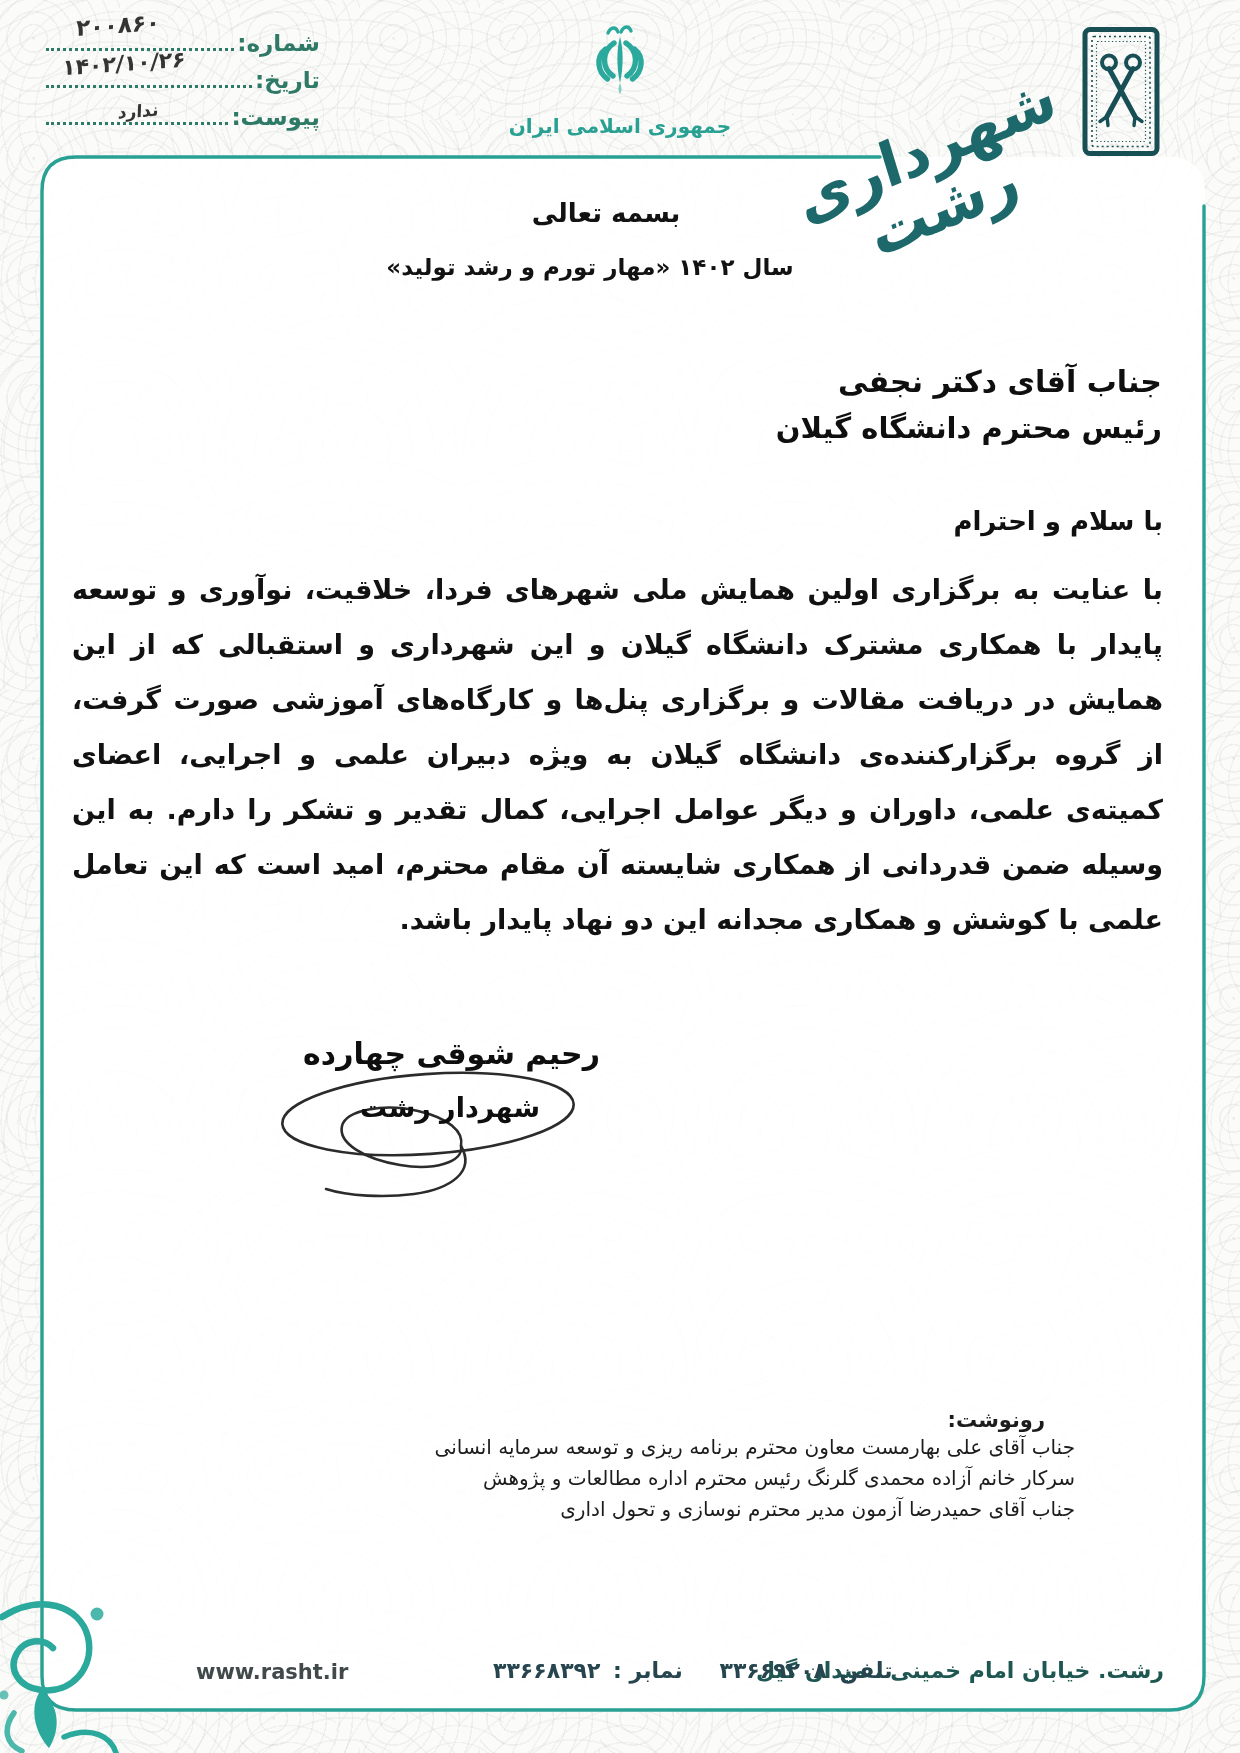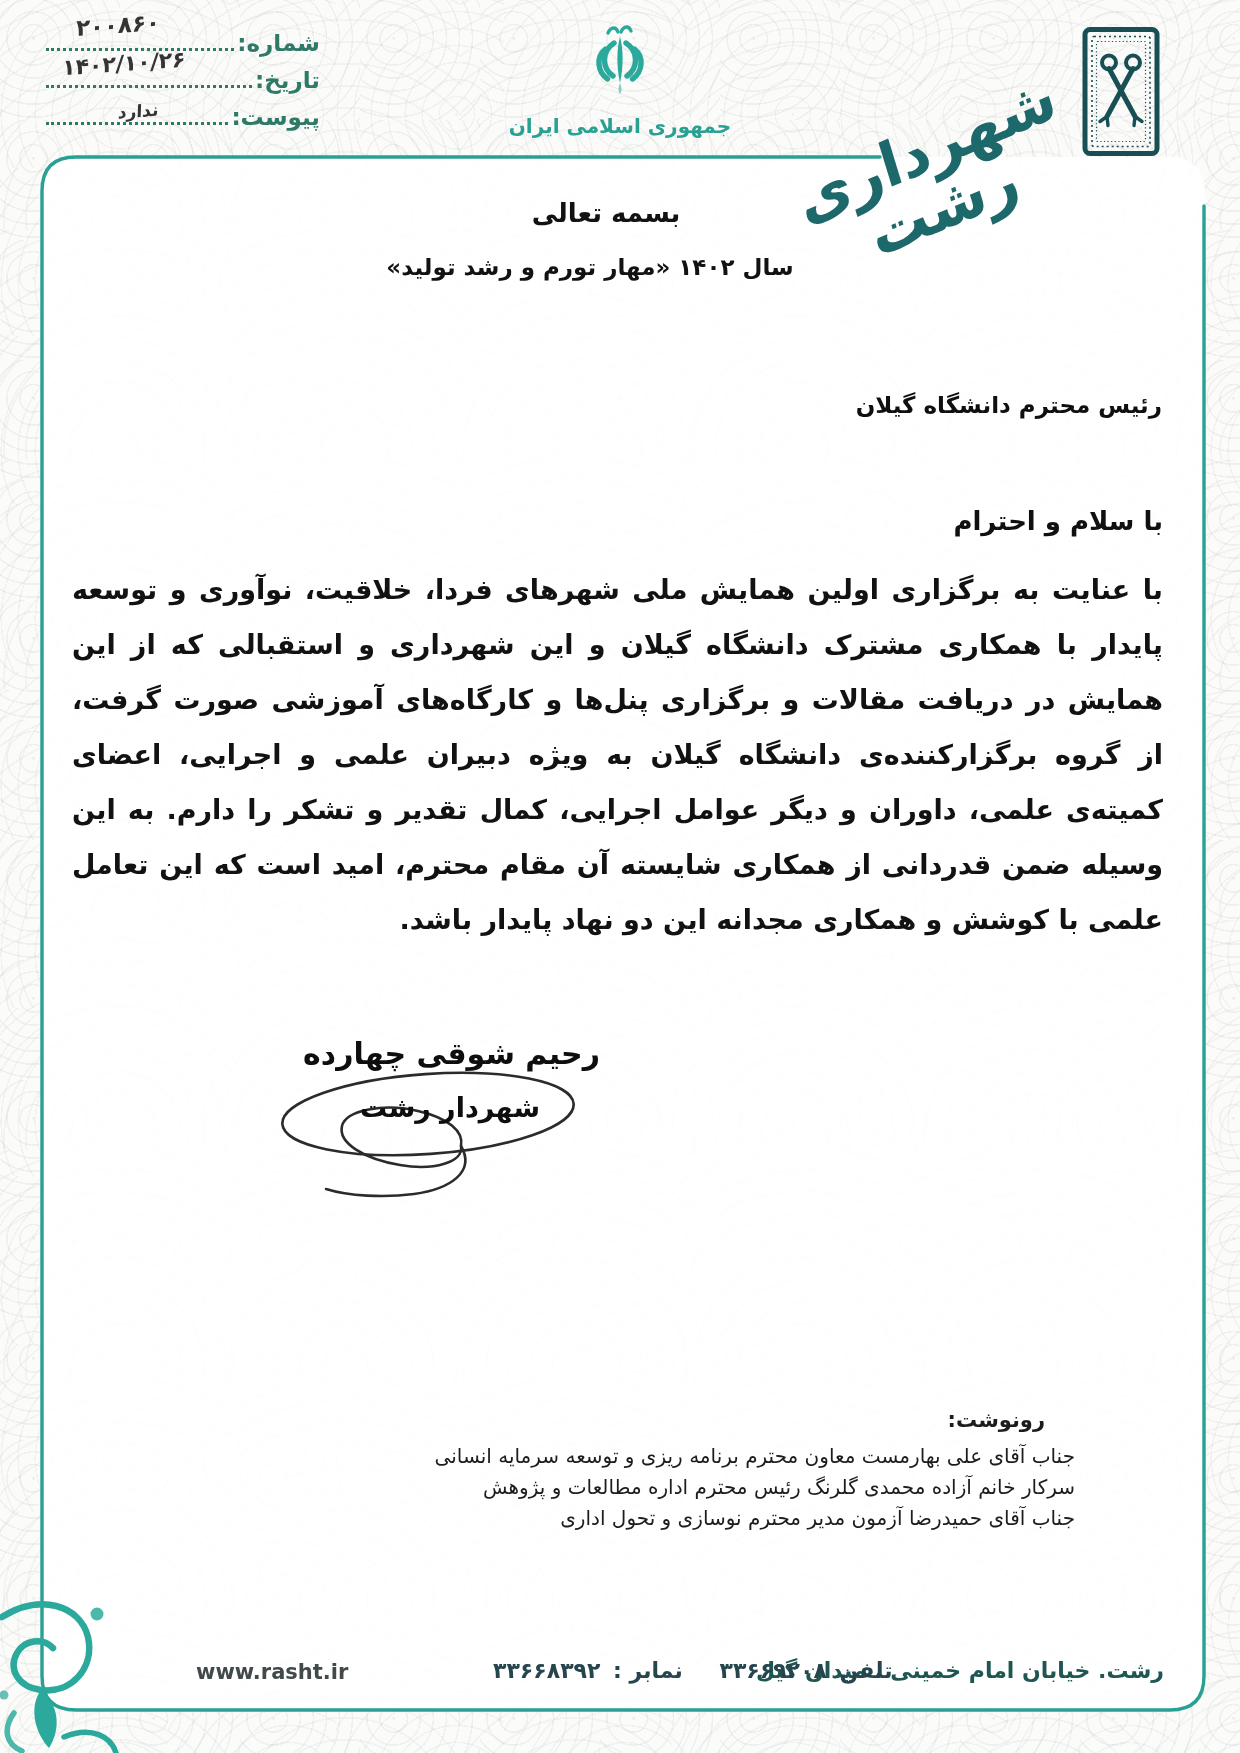--- a/index.html
+++ b/index.html
@@ -44,40 +44,40 @@
   }
 
   
   .besmeleh { position:absolute; left:0; top:198px; width:1212px; text-align:center;
     font-size:26px; font-weight:bold; color:#121212; }
   .slogan { position:absolute; left:0; top:254px; width:1180px; text-align:center;
     font-size:23px; font-weight:bold; color:#121212; }
 
   .recipient { position:absolute; right:78px; top:364px; text-align:right; color:#0f0f0f; }
   .recipient-name  { font-size:30px; font-weight:bold; }
-  .recipient-title { font-size:23px; font-weight:bold; margin-top:28px; }
+  .recipient-title { font-size:29px; font-weight:bold; margin-top:12px; }
   .salutation { position:absolute; right:77px; top:506px; font-size:26px; font-weight:bold; color:#101010; }
 
   .letter-body {
     position:absolute; right:77px; left:72px; top:562px;
     font-size:27px; font-weight:700; color:#121212;
     line-height:55px; text-align:justify; text-align-last:right; direction:rtl;
   }
 
   
   .sig-name  { position:absolute; left:300px; top:1036px; width:300px; text-align:right;
     font-size:30px; font-weight:bold; color:#0e0e0e; z-index:3; }
   .sig-title { position:absolute; left:310px; top:1092px; width:280px; text-align:center;
     font-size:27px; font-weight:bold; color:#0e0e0e; z-index:3; }
   .sig-scribble { position:absolute; left:276px; top:1068px; width:304px; height:132px; overflow:visible; z-index:2; }
 
   
   .cc { position:absolute; right:165px; top:1408px; text-align:right; color:#1c1c1c; }
   .cc-label { font-size:21px; font-weight:bold; padding-left:0; padding-right:30px; }
-  .cc-items { margin-top:9px; }
+  .cc-items { }
   .cc-item { font-size:20px; line-height:31px; font-weight:400; }
 
   
   .footer-address { position:absolute; right:76px; top:1658px; font-size:22px; font-weight:bold; color:#1e5752; }
   .footer-phone   { position:absolute; left:488px; top:1658px; font-size:22px; font-weight:bold; color:#26454e; direction:rtl; white-space:nowrap; }
   .footer-phone .gap-sm { margin:0 5px; }
   .footer-phone .gap-lg { margin-right:24px; }
   .footer-web { position:absolute; left:196px; top:1660px; font-size:21px; font-weight:600; color:#41494b; direction:ltr; }
 
   .corner-ornament { position:absolute; left:-4px; top:1585px; width:155px; height:170px; overflow:visible; }
@@ -136,20 +136,21 @@
     <path d="M 25 90 l -7 5 M 25 90 l 1 9 M 53 90 l 7 5 M 53 90 l -1 9" stroke="#174f55" stroke-width="3.4" stroke-linecap="round"></path>
     <circle cx="39" cy="66" r="3" fill="#174f55"></circle>
   </svg>
 
   <div class="calligraphy">شهرداری رشت</div>
 
   <div class="besmeleh">بسمه تعالی</div>
   <div class="slogan">سال ۱۴۰۲ «مهار تورم و رشد تولید»</div>
 
   <div class="recipient">
+    <div class="recipient-name">جناب آقای دکتر نجفی</div>
     <div class="recipient-title">رئیس محترم دانشگاه گیلان</div>
   </div>
 
   <div class="salutation">با سلام و احترام</div>
 
   <div class="letter-body">با عنایت به برگزاری اولین همایش ملی شهرهای فردا، خلاقیت، نوآوری و توسعه پایدار با همکاری مشترک دانشگاه گیلان و این شهرداری و استقبالی که از این همایش در دریافت مقالات و برگزاری پنل‌ها و کارگاه‌های آموزشی صورت گرفت، از گروه برگزارکننده‌ی دانشگاه گیلان به ویژه دبیران علمی و اجرایی، اعضای کمیته‌ی علمی، داوران و دیگر عوامل اجرایی، کمال تقدیر و تشکر را دارم. به این وسیله ضمن قدردانی از همکاری شایسته آن مقام محترم، امید است که این تعامل علمی با کوشش و همکاری مجدانه این دو نهاد پایدار باشد.</div>
 
   <div class="sig-name">رحیم شوقی چهارده</div>
   <div class="sig-title">شهردار رشت</div>
   <svg class="sig-scribble" viewBox="0 0 304 132" fill="none">

